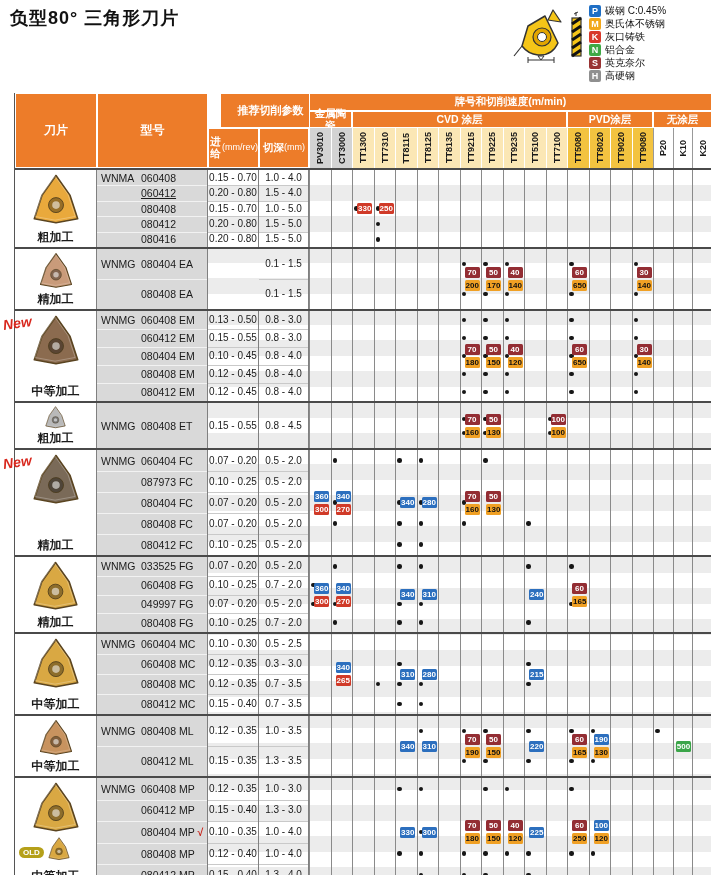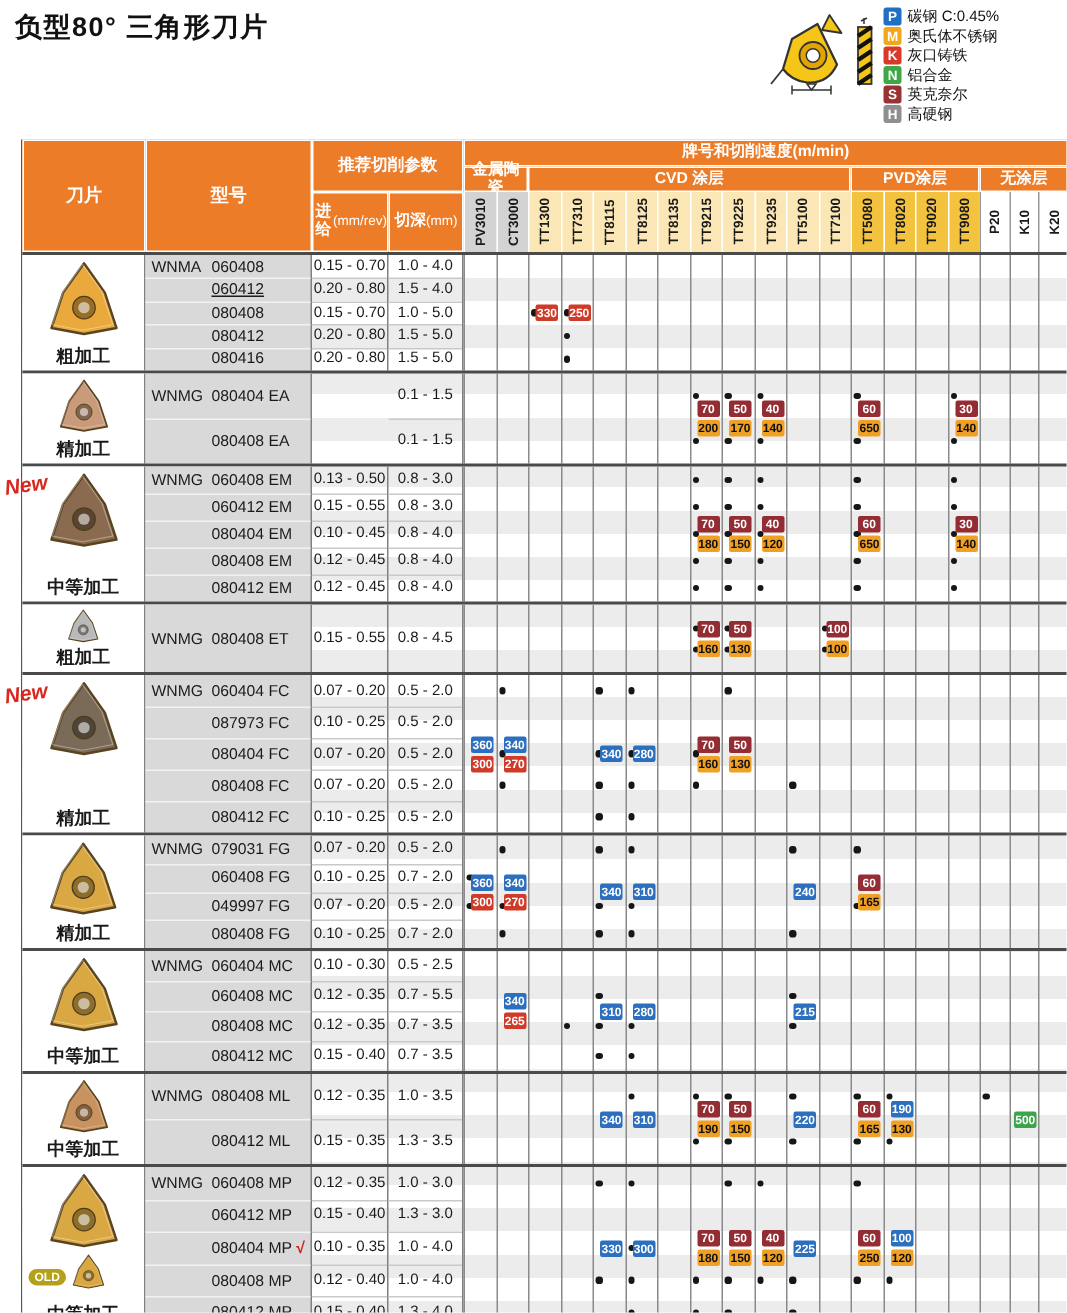--- a/index.html
+++ b/index.html
@@ -99,21 +99,21 @@
     <div class="lg-row">
       <div class="lg-sq" style="background: rgb(143, 143, 143);">H</div>
       <div class="lg-tx">高硬钢</div>
     </div>
   </div>
 
 <div id="tbl">
   <div id="thead">
       <div class="hcell" style="left: 82px; top: 0px; width: 111px; height: 75px; font-size: 12px;">型号</div>
       <div class="hcell" style="left: 0px; top: 0px; width: 82px; height: 75px; font-size: 12px;">刀片</div>
-      <div class="hcell" style="left: 193px; top: 0px; width: 101px; height: 35px; font-size: 11px;">推荐切削参数</div>
+      <div class="hcell" style="left: 205px; top: 0px; width: 101px; height: 35px; font-size: 11px;">推荐切削参数</div>
       <div class="hcell" style="left: 193px; top: 35px; width: 51px; height: 40px; font-size: 10.5px;">进给<br><span style="font-size:9px;font-weight:normal">(mm/rev)</span></div>
       <div class="hcell" style="left: 244px; top: 35px; width: 50px; height: 40px; font-size: 10.5px;">切深<br><span style="font-size:9px;font-weight:normal">(mm)</span></div>
       <div class="hcell" style="left: 294px; top: 0px; width: 403px; height: 18px; font-size: 10.5px;">牌号和切削速度(m/min)</div>
       <div class="hcell" style="left: 294px; top: 18px; width: 43px; height: 17px; font-size: 10.5px;">金属陶瓷</div>
       <div class="hcell" style="left: 337px; top: 18px; width: 215px; height: 17px; font-size: 10.5px;">CVD 涂层</div>
       <div class="hcell" style="left: 552px; top: 18px; width: 86px; height: 17px; font-size: 10.5px;">PVD涂层</div>
       <div class="hcell" style="left: 638px; top: 18px; width: 59.01px; height: 17px; font-size: 10.5px;">无涂层</div>
       <div class="gstrip" style="left: 294px; width: 21.5px; background: rgb(211, 211, 211);">
         <span>PV3010</span>
       </div>
@@ -573,21 +573,21 @@
     <polygon points="27.5,3.4 13.8,22.6 6.2,45.7 27.5,49.7 48.8,45.7 41.2,22.6" fill="#D9A843" stroke="#5a4420" stroke-width="1.5714285714285714" stroke-linejoin="round"></polygon>
     <polygon points="27.5,3.4 13.8,22.6 6.2,45.7 27.5,49.7 48.8,45.7 41.2,22.6" fill="none" stroke="rgba(255,255,255,.35)" stroke-width="0.7857142857142857" transform="translate(0.9821428571428571,0.9821428571428571) scale(.93)"></polygon>
     <circle cx="27.5" cy="32.410714285714285" r="7.366071428571428" fill="rgba(0,0,0,.35)" stroke="#4a3a1a" stroke-width="0.7857142857142857"></circle>
     <circle cx="27.5" cy="32.410714285714285" r="3.7321428571428568" fill="rgba(255,255,255,.55)"></circle>
   </svg>
           </div>
           <div class="grp-label">精加工</div>
         </div>
         <div class="mcol">
           <div class="mtext" style="top: 3.375px;">WNMG</div>
-          <div class="mnum" style="top: 3.375px;">079031 FG</div>
+          <div class="mnum" style="top: 3.375px;">033525 FG</div>
           <div class="rowline w" style="top: 18.75px;"></div>
           <div class="mnum" style="top: 22.125px; text-align: center;">060408 FG</div>
           <div class="rowline w" style="top: 37.5px;"></div>
           <div class="mnum" style="top: 40.875px;">049997 FG</div>
           <div class="rowline w" style="top: 56.25px;"></div>
           <div class="mnum" style="top: 59.625px;">080408 FG</div>
         </div>
         <div class="pcol" style="left: 193px; width: 51px;">
           <div class="ptext" style="top: 3.375px;">0.07 - 0.20</div>
           <div class="rowline" style="top: 18.75px;"></div>
@@ -679,21 +679,21 @@
           <div class="rowline" style="top: 20px;"></div>
           <div class="ptext" style="top: 24px;">0.12 - 0.35</div>
           <div class="rowline" style="top: 40px;"></div>
           <div class="ptext" style="top: 44px;">0.12 - 0.35</div>
           <div class="rowline" style="top: 60px;"></div>
           <div class="ptext" style="top: 64px;">0.15 - 0.40</div>
         </div>
         <div class="pcol" style="left: 244px; width: 50px;">
           <div class="ptext" style="top: 4px;">0.5 - 2.5</div>
           <div class="rowline" style="top: 20px;"></div>
-          <div class="ptext" style="top: 24px;">0.7 - 5.5</div>
+          <div class="ptext" style="top: 24px;">0.3 - 3.0</div>
           <div class="rowline" style="top: 40px;"></div>
           <div class="ptext" style="top: 44px;">0.7 - 3.5</div>
           <div class="rowline" style="top: 60px;"></div>
           <div class="ptext" style="top: 64px;">0.7 - 3.5</div>
         </div>
         <div class="speeds">
           <div class="vline" style="left: 0px;"></div>
           <div class="vline" style="left: 21.5px;"></div>
           <div class="vline" style="left: 43px;"></div>
           <div class="vline" style="left: 64.5px;"></div>

